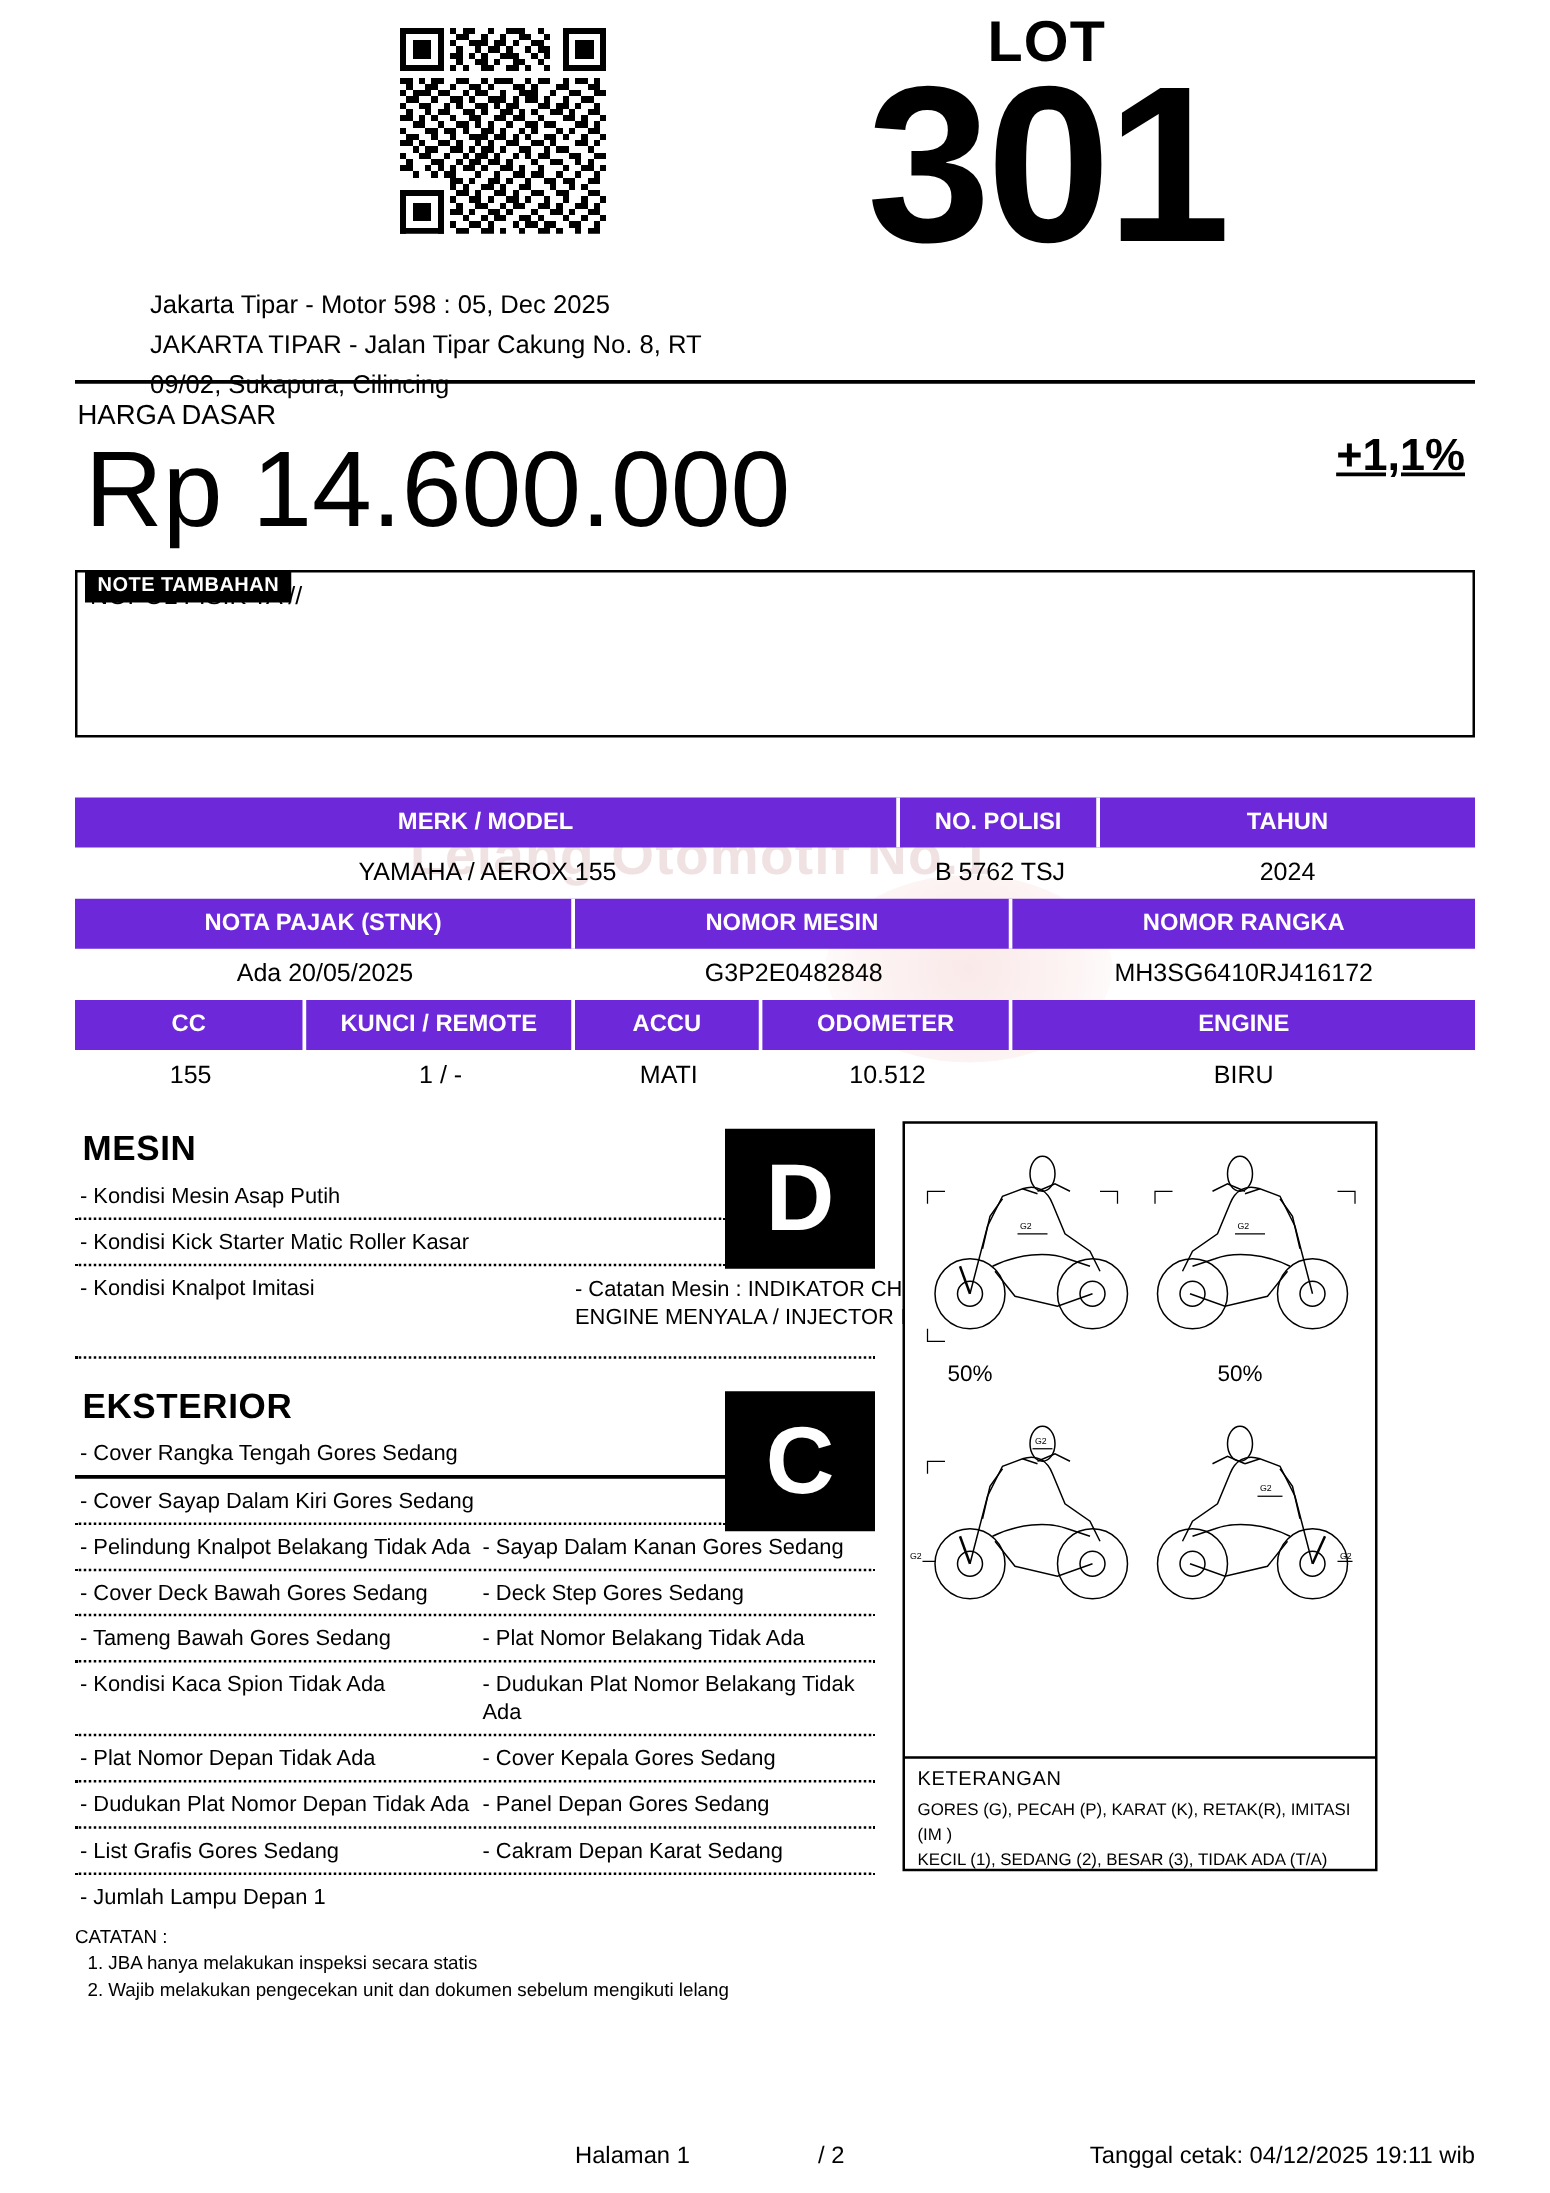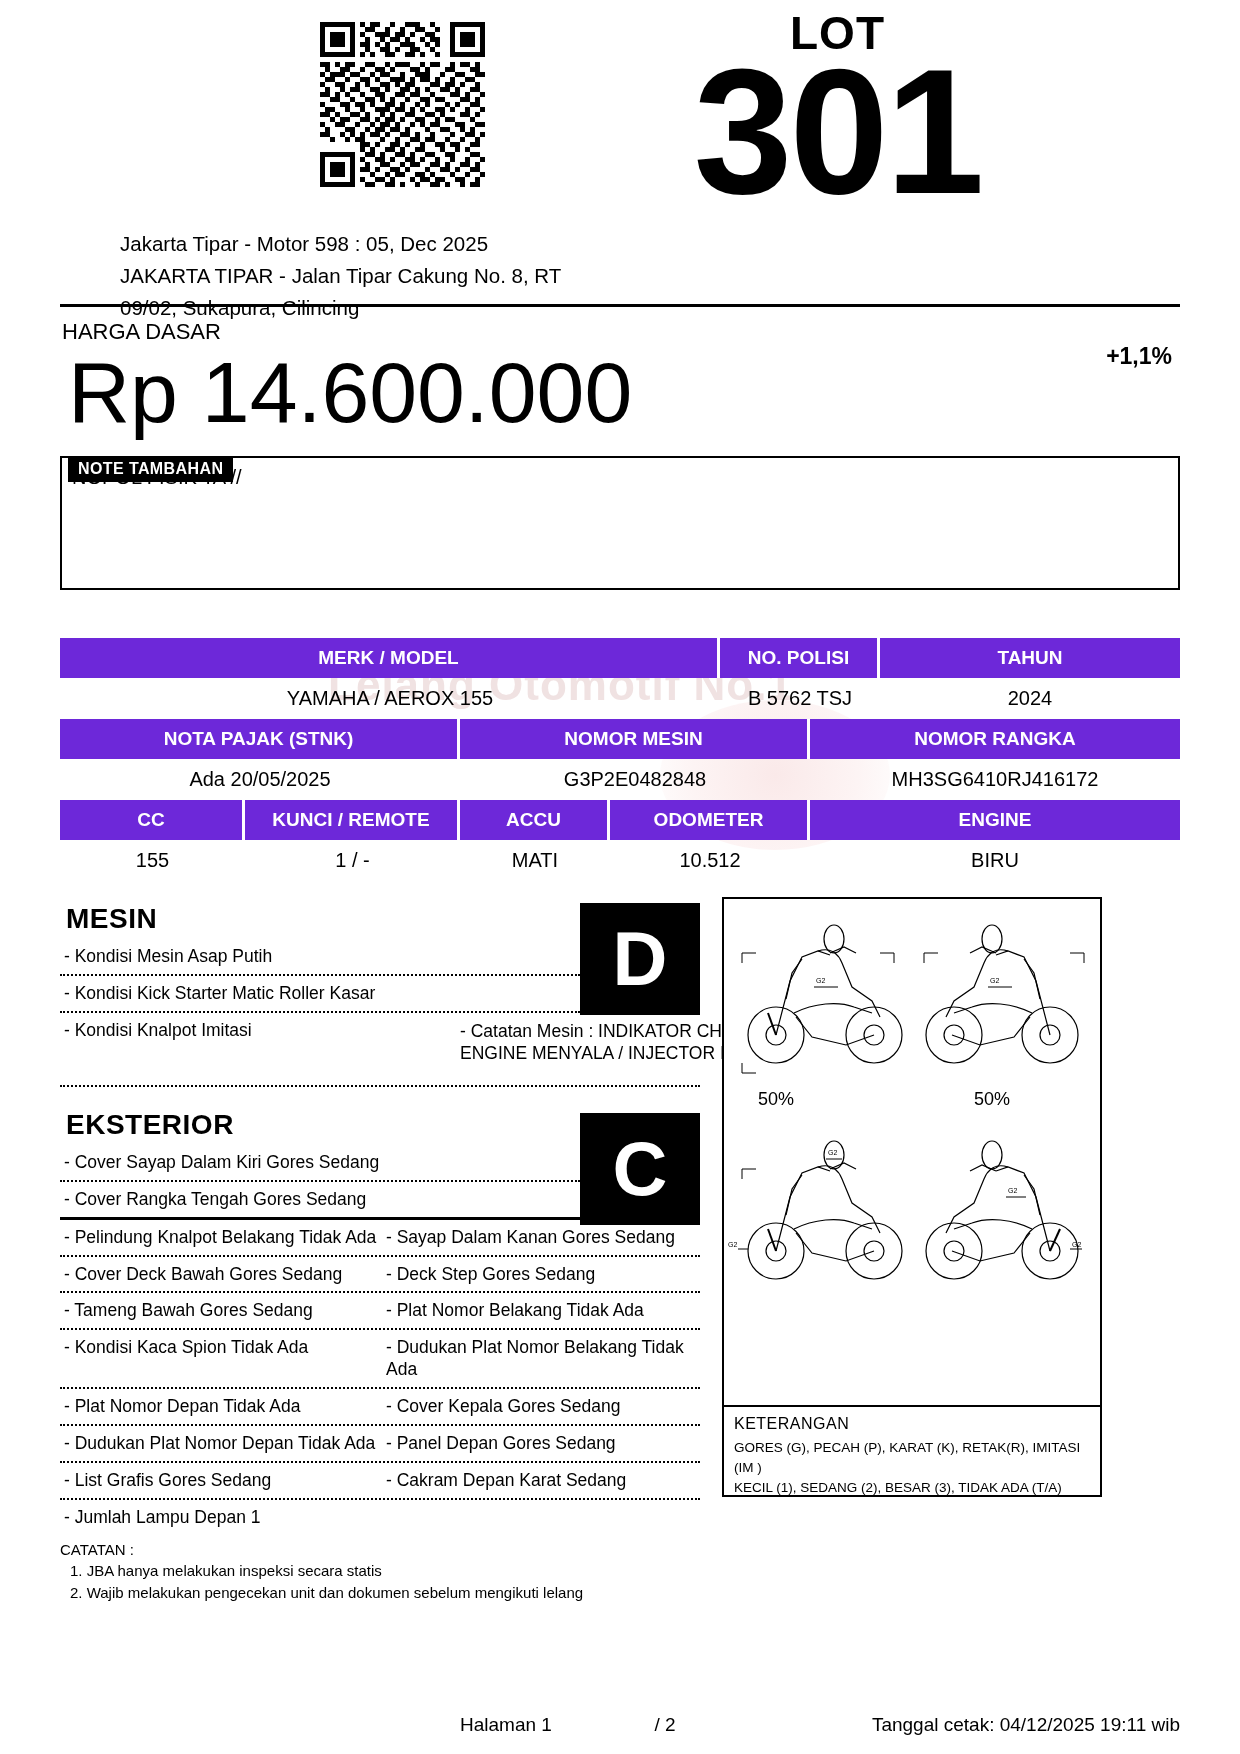--- a/index.html
+++ b/index.html
@@ -98,24 +98,25 @@
     justify-content: space-between;
     margin-top: -2px;
   }
   .price {
     font-size: 86px;
     line-height: 1.15;
     margin-left: 8px;
     letter-spacing: 0px;
   }
   .pct {
-    font-size: 23px;
+    font-size: 36px;
     font-weight: bold;
     padding-bottom: 14px;
     padding-right: 8px;
+    text-decoration: underline;
   }
 
   
   .note-wrap { position: relative; margin-top: 6px; }
   .note-tag {
     position: absolute;
     left: 8px; top: 0;
     background: #000; color: #fff;
     font-size: 16px; font-weight: bold;
     padding: 4px 10px 4px 10px;
@@ -627,22 +628,22 @@
             <div>- Catatan Mesin :  INDIKATOR CHECK</div>
             <div>ENGINE MENYALA / INJECTOR  IMITASI</div>
           </div>
           <div style="position:absolute; left:0; top:182px; width:640px; border-bottom:2px dotted #000;"></div>
         </div>
 
         <div style="position:relative;">
           <div class="grade grade-ext" style="top:4px">C</div>
           <div class="sec-title">EKSTERIOR</div>
           <div class="ext-list">
+            <div class="itemline solid full">- Cover Rangka Tengah Gores Sedang</div>
             <div class="itemline full">- Cover Sayap Dalam Kiri Gores Sedang</div>
-            <div class="itemline solid full">- Cover Rangka Tengah Gores Sedang</div>
 
             <div class="itemline two">
               <div>- Pelindung Knalpot Belakang Tidak Ada</div>
               <div>- Sayap Dalam Kanan Gores Sedang</div>
             </div>
             <div class="itemline two">
               <div>- Cover Deck Bawah Gores Sedang</div>
               <div>- Deck Step Gores Sedang</div>
             </div>
             <div class="itemline two">

